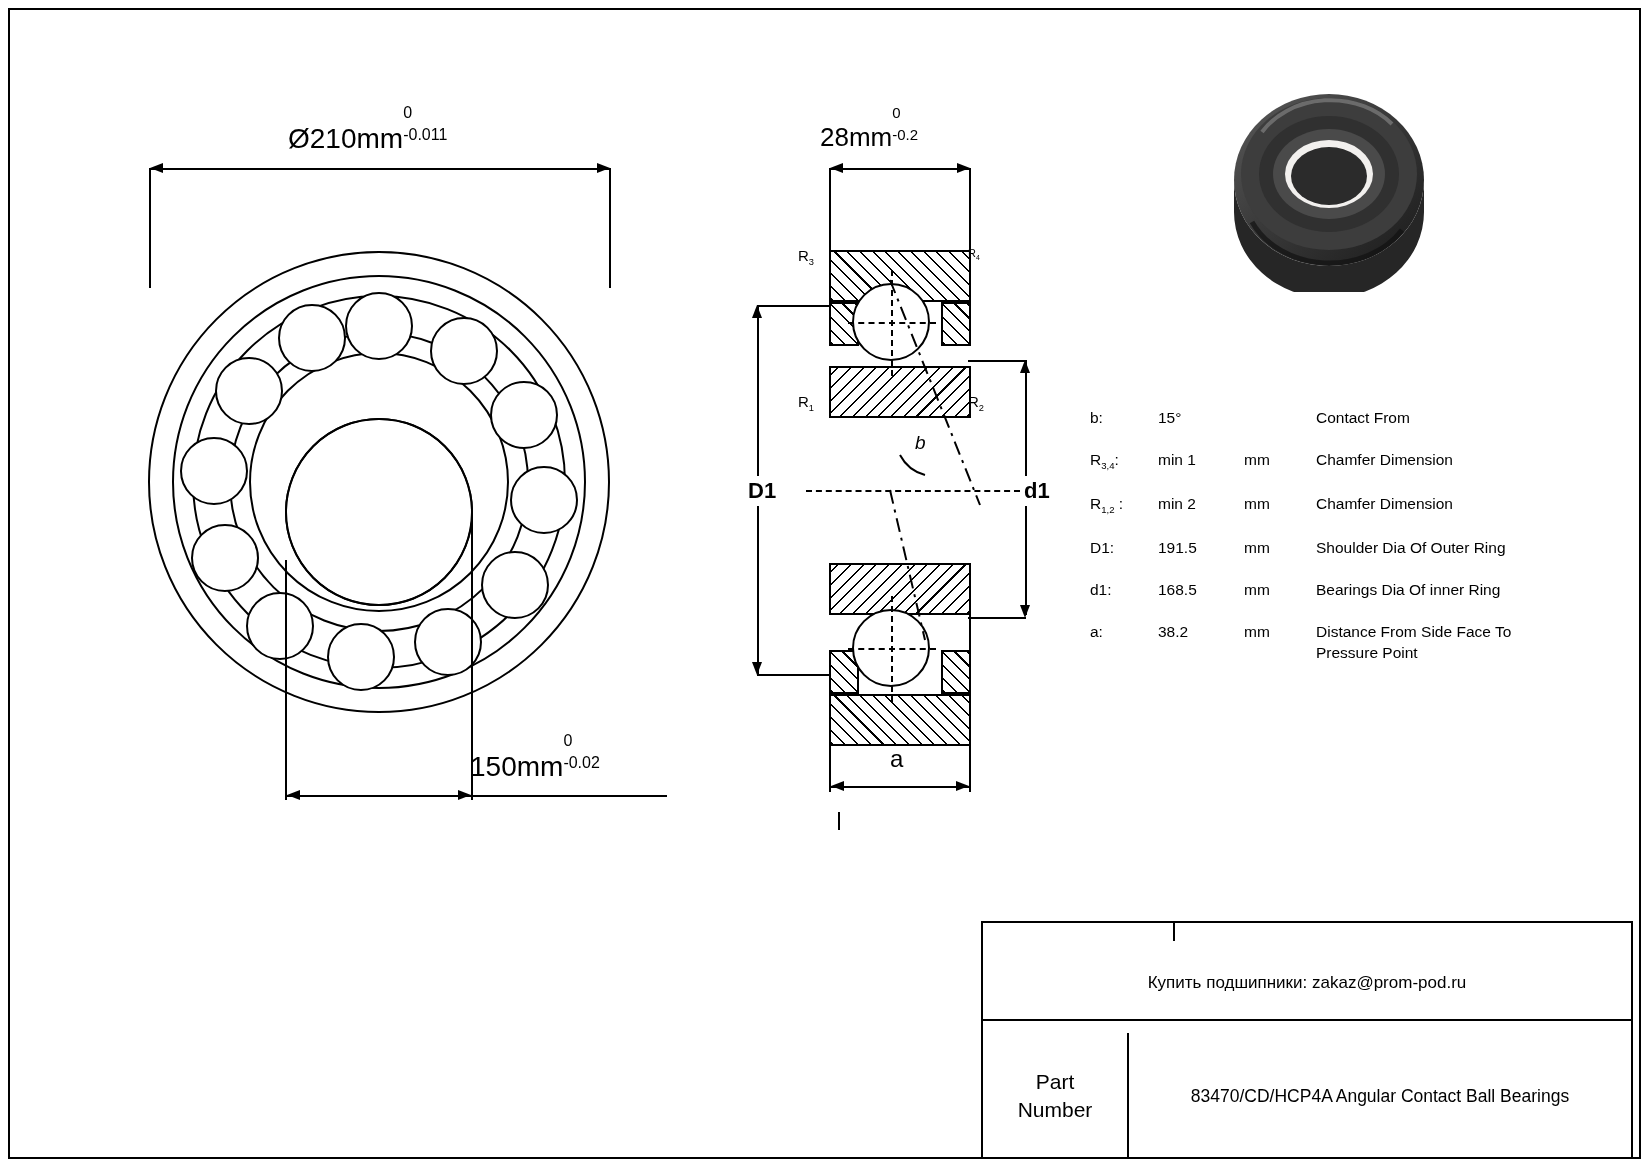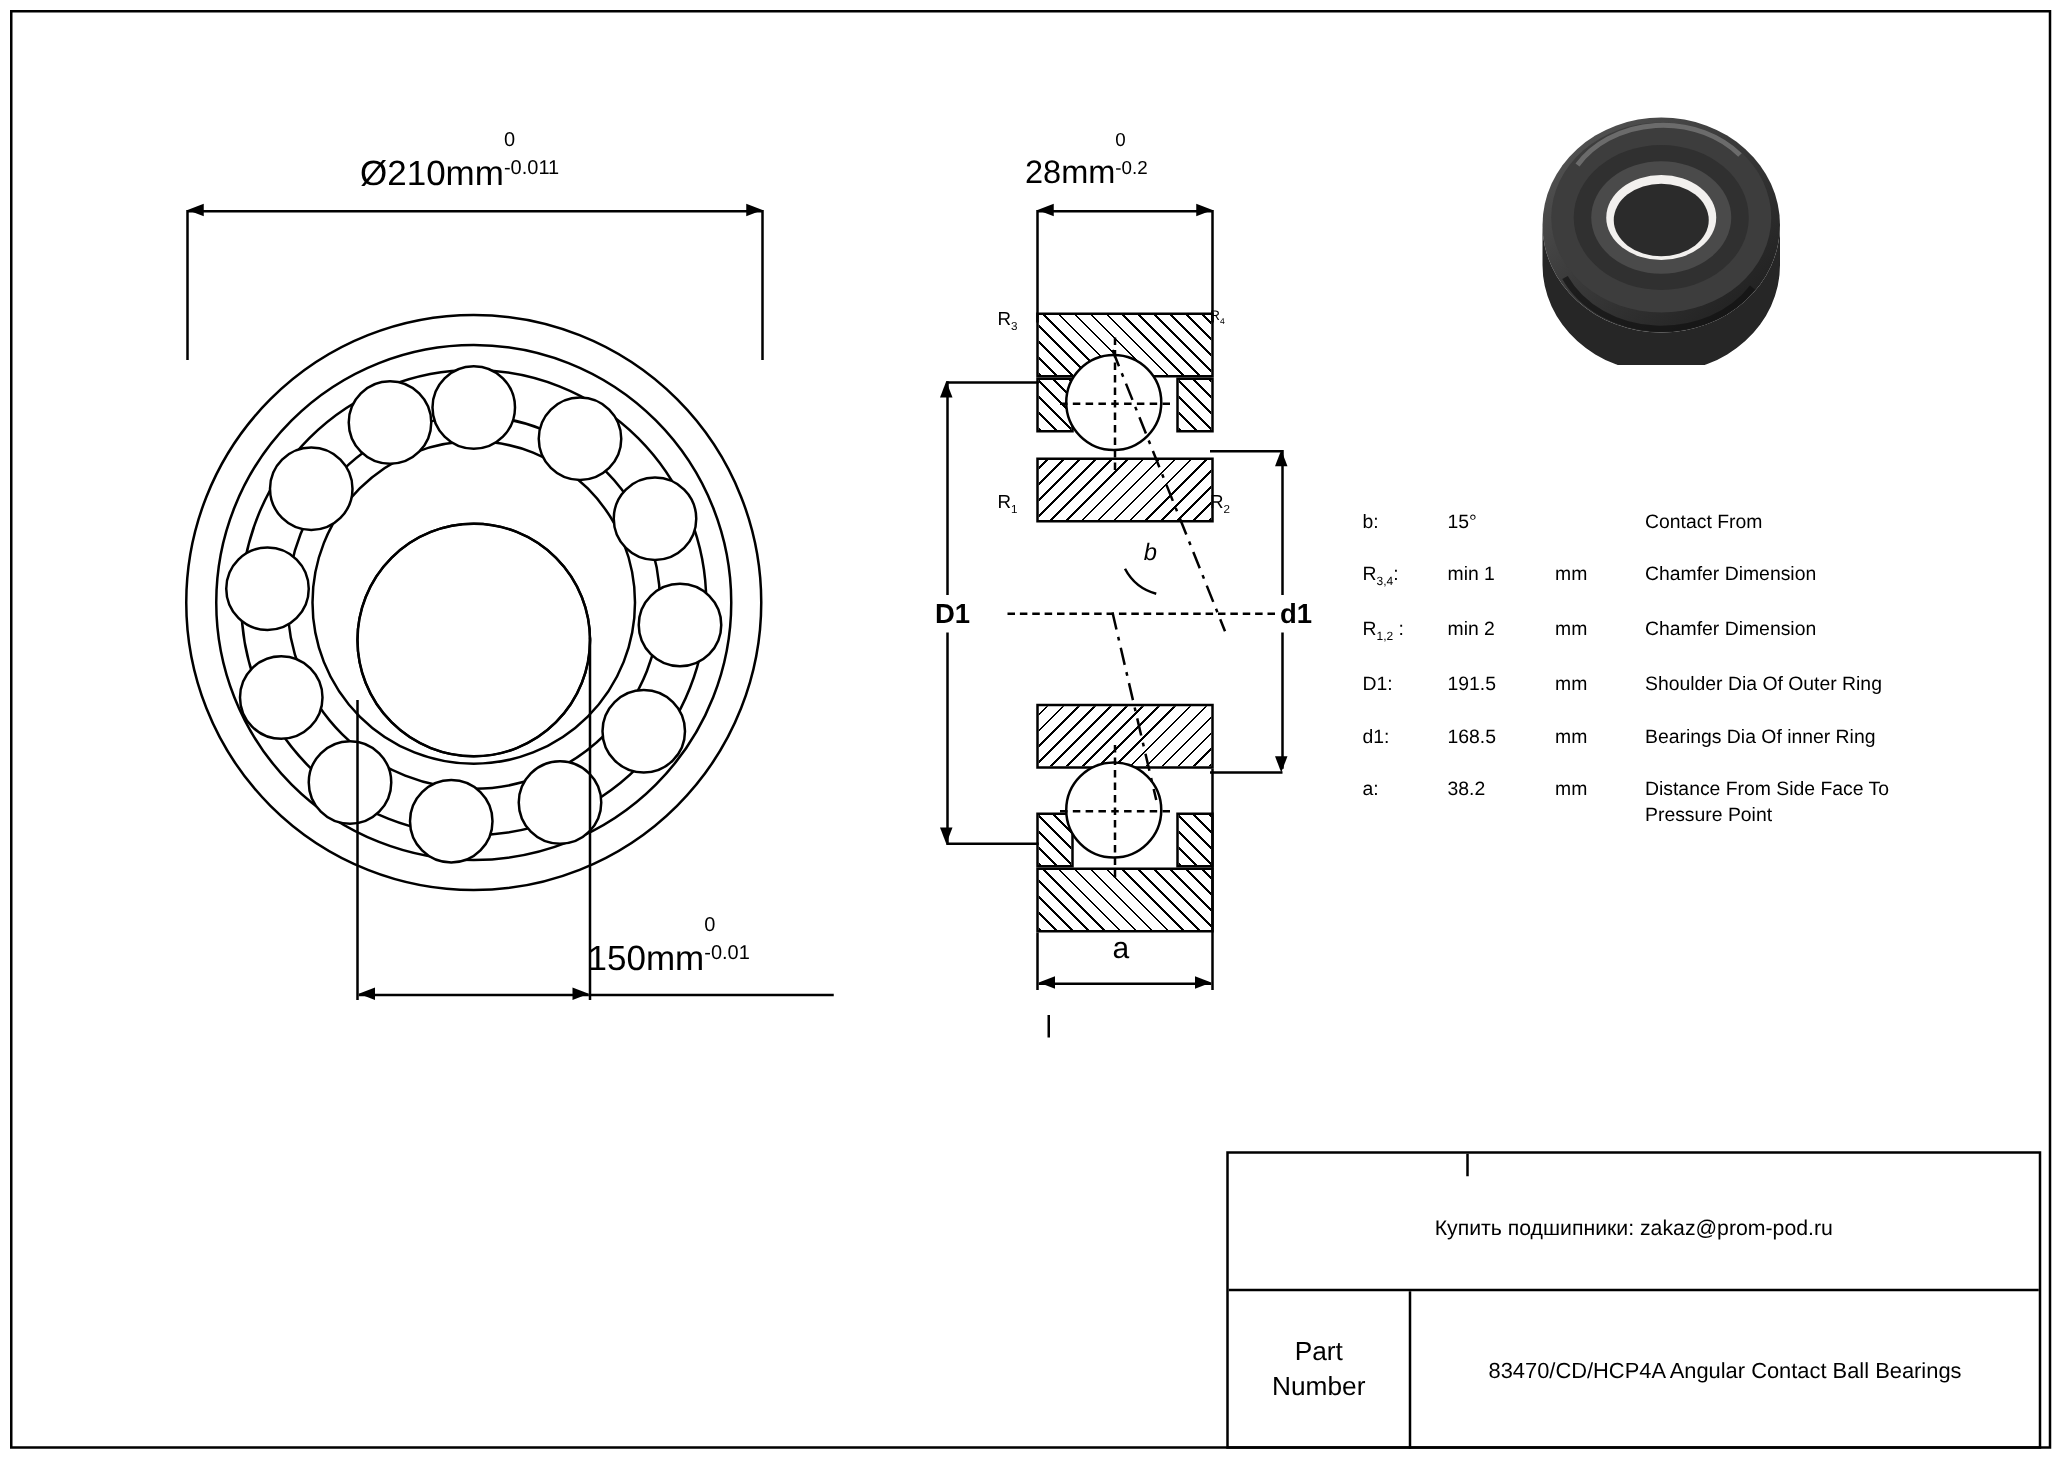--- a/index.html
+++ b/index.html
@@ -39,21 +39,21 @@
   
   .spec{position:absolute;left:1090px;top:408px;width:520px;font-size:15.5px;}
   .spec .row{display:flex;margin-bottom:21px;line-height:1.35;}
   .spec .c1{width:68px;}
   .spec .c2{width:86px;}
   .spec .c3{width:72px;}
   .spec .c4{flex:1;}
 
   
   .tb{position:absolute;left:981px;top:921px;width:652px;height:238px;border:2px solid #000;box-sizing:border-box;}
-  .tb .topcell{position:absolute;left:0;top:0;width:100%;height:110px;border-bottom:2px solid #000;box-sizing:border-box;padding-left:40px;}
+  .tb .topcell{position:absolute;left:0;top:0;width:100%;height:98px;border-bottom:2px solid #000;box-sizing:border-box;padding-left:40px;}
   .tb .tick{position:absolute;left:190px;top:0;width:2px;height:18px;background:#000;}
   .tb .email{position:absolute;left:0;top:50px;width:100%;text-align:center;font-size:17px;}
   .tb .pnlabel{position:absolute;left:0;top:110px;width:146px;height:126px;box-sizing:border-box;border-right:2px solid #000;
     display:flex;flex-direction:column;align-items:center;justify-content:center;font-size:21px;line-height:1.35;}
   .tb .pnvalue{position:absolute;left:146px;top:110px;right:0;height:126px;display:flex;align-items:center;
     justify-content:center;font-size:17.5px;padding:0 8px;box-sizing:border-box;text-align:center;}
 
   
   .photo{position:absolute;left:1222px;top:62px;width:215px;height:230px;}
 </style>
@@ -100,21 +100,21 @@
 
   <div class="line vline" style="left:285px;top:560px;height:240px;"></div>
   <div class="line vline" style="left:471px;top:510px;height:290px;"></div>
   <div class="line hline" style="left:287px;top:795px;width:184px;"></div>
   <div class="arrowL" style="left:287px;top:790px;"></div>
   <div class="arrowR" style="left:458px;top:790px;"></div>
   <div class="line hline" style="left:471px;top:795px;width:196px;"></div>
   <div class="lbl" style="left:470px;top:748px;font-size:28px;">
     <span>150mm</span><span style="display:inline-block;position:relative;width:52px;height:1em;">
       <span style="position:absolute;left:0;top:-16px;font-size:16px;">0</span>
-      <span style="position:absolute;left:0;top:6px;font-size:16px;">-0.01</span>
+      <span style="position:absolute;left:0;top:6px;font-size:16px;">-0.02</span>
     </span>
   </div>
 
   <div class="lbl" style="left:820px;top:120px;font-size:26px;">
     <span>28mm</span><span style="display:inline-block;position:relative;width:46px;height:1em;">
       <span style="position:absolute;left:0;top:-16px;font-size:15px;">0</span>
       <span style="position:absolute;left:0;top:6px;font-size:15px;">-0.2</span>
     </span>
   </div>
   <div class="line hline" style="left:830px;top:168px;width:140px;"></div>

